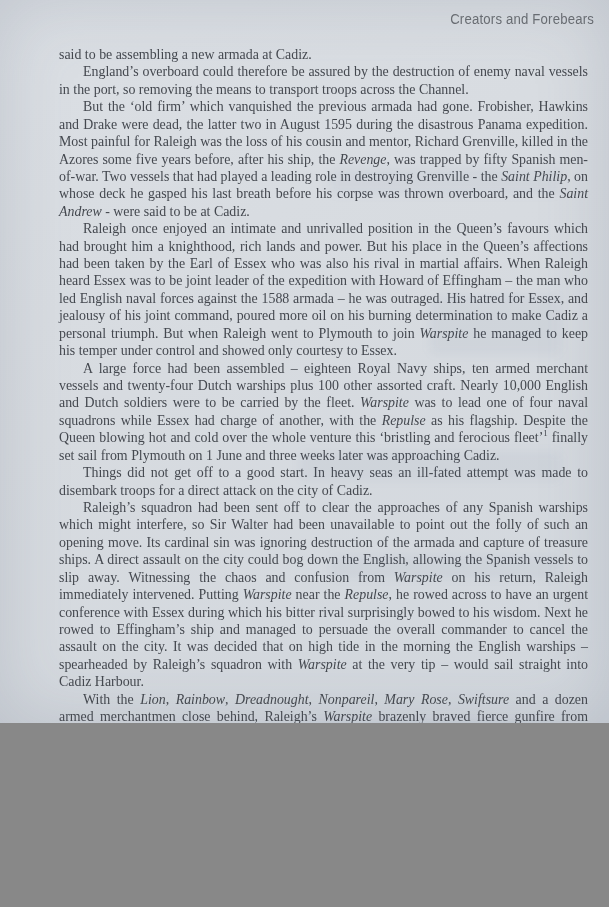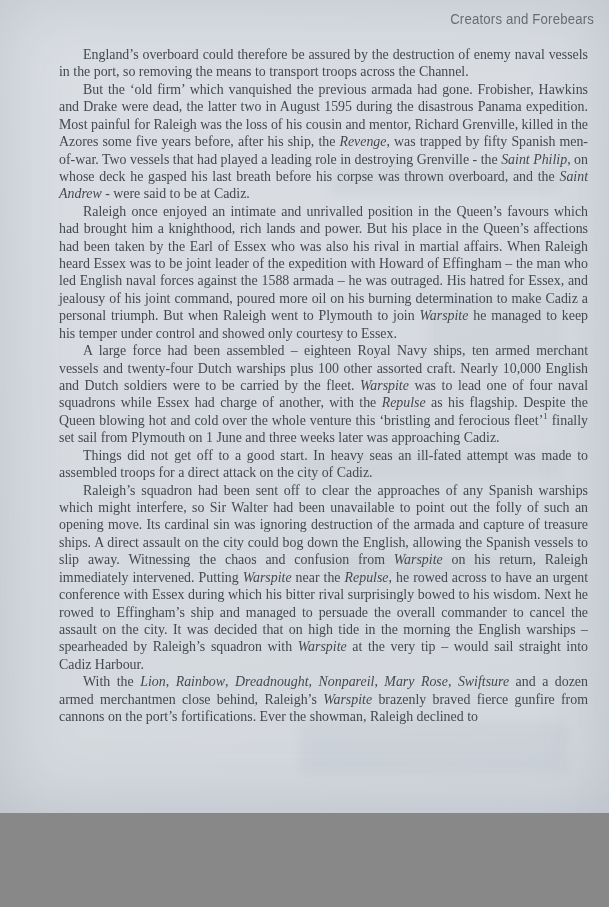--- a/index.html
+++ b/index.html
@@ -2,21 +2,21 @@
 <html style="--ink: #44484f; --header-gray: #686c72; --number-ink: #45464c; --wm-blue: #5598c5; --wm-outline: #4a92c0; --wm-topfill: #dbdfe4;"><head>
 <meta charset="utf-8">
 <style>
   html, body {
     margin: 0; padding: 0;
     background: #888;
   }
   .page {
     position: relative;
     width: 609px;
-    height: 813px;
+    height: 723px;
     overflow: hidden;
     background: linear-gradient(155deg, #dbdfe4 0%, #d7dbe0 45%, #d2d7dd 100%);
     box-shadow: inset 0 0 70px rgba(100,110,128,0.22);
     font-family: "Liberation Serif", "DejaVu Serif", serif;
   }
   .running-header {
     position: absolute;
     top: 11px;
     right: 15px;
     font-family: "Liberation Sans", sans-serif;
@@ -96,25 +96,26 @@
   }
 </style>
 </head>
 <body>
 
 <div class="page">
 
   <div class="running-header">Creators and Forebears</div>
 
   <div class="body-text">
+      <p><span>said to be assembling a new armada at Cadiz.</span></p>
       <p class="indent"><span>England’s overboard could therefore be assured by the destruction of enemy naval vessels in the port, so removing the means to transport troops across the Channel.</span></p>
       <p class="indent"><span>But the ‘old firm’ which vanquished the previous armada had gone. Frobisher, Hawkins and Drake were dead, the latter two in August 1595 during the disastrous Panama expedition. Most painful for Raleigh was the loss of his cousin and mentor, Richard Grenville, killed in the Azores some five years before, after his ship, the </span><em>Revenge</em><span>, was trapped by fifty Spanish men-of-war. Two vessels that had played a leading role in destroying Grenville - the </span><em>Saint Philip</em><span>, on whose deck he gasped his last breath before his corpse was thrown overboard, and the </span><em>Saint Andrew</em><span> - were said to be at Cadiz.</span></p>
       <p class="indent"><span>Raleigh once enjoyed an intimate and unrivalled position in the Queen’s favours which had brought him a knighthood, rich lands and power. But his place in the Queen’s affections had been taken by the Earl of Essex who was also his rival in martial affairs. When Raleigh heard Essex was to be joint leader of the expedition with Howard of Effingham – the man who led English naval forces against the 1588 armada – he was outraged. His hatred for Essex, and jealousy of his joint command, poured more oil on his burning determination to make Cadiz a personal triumph. But when Raleigh went to Plymouth to join </span><em>Warspite</em><span> he managed to keep his temper under control and showed only courtesy to Essex.</span></p>
       <p class="indent"><span>A large force had been assembled – eighteen Royal Navy ships, ten armed merchant vessels and twenty-four Dutch warships plus 100 other assorted craft. Nearly 10,000 English and Dutch soldiers were to be carried by the fleet. </span><em>Warspite</em><span> was to lead one of four naval squadrons while Essex had charge of another, with the </span><em>Repulse</em><span> as his flagship. Despite the Queen blowing hot and cold over the whole venture this ‘bristling and ferocious fleet’</span><sup>1</sup><span> finally set sail from Plymouth on 1 June and three weeks later was approaching Cadiz.</span></p>
-      <p class="indent"><span>Things did not get off to a good start. In heavy seas an ill-fated attempt was made to assembled troops for a direct attack on the city of Cadiz.</span></p>
+      <p class="indent"><span>Things did not get off to a good start. In heavy seas an ill-fated attempt was made to disembark troops for a direct attack on the city of Cadiz.</span></p>
       <p class="indent"><span>Raleigh’s squadron had been sent off to clear the approaches of any Spanish warships which might interfere, so Sir Walter had been unavailable to point out the folly of such an opening move. Its cardinal sin was ignoring destruction of the armada and capture of treasure ships. A direct assault on the city could bog down the English, allowing the Spanish vessels to slip away. Witnessing the chaos and confusion from </span><em>Warspite</em><span> on his return, Raleigh immediately intervened. Putting </span><em>Warspite</em><span> near the </span><em>Repulse</em><span>, he rowed across to have an urgent conference with Essex during which his bitter rival surprisingly bowed to his wisdom. Next he rowed to Effingham’s ship and managed to persuade the overall commander to cancel the assault on the city. It was decided that on high tide in the morning the English warships – spearheaded by Raleigh’s squadron with </span><em>Warspite</em><span> at the very tip – would sail straight into Cadiz Harbour.</span></p>
       <p class="indent"><span>With the </span><em>Lion</em><span>, </span><em>Rainbow</em><span>, </span><em>Dreadnought</em><span>, </span><em>Nonpareil</em><span>, </span><em>Mary Rose</em><span>, </span><em>Swiftsure</em><span> and a dozen armed merchantmen close behind, Raleigh’s </span><em>Warspite</em><span> brazenly braved fierce gunfire from cannons on the port’s fortifications. Ever the showman, Raleigh declined to</span></p>
     </div>
 
   <div class="bleed" style="left:330px; top:168px; width:230px; height:26px;"></div>
   <div class="bleed" style="left:430px; top:296px; width:130px; height:58px;"></div>
   <div class="bleed" style="left:300px; top:452px; width:260px; height:28px;"></div>
   <div class="bleed" style="left:330px; top:556px; width:230px; height:22px;"></div>
   <div class="bleed" style="left:300px; top:722px; width:268px; height:52px;"></div>
 

